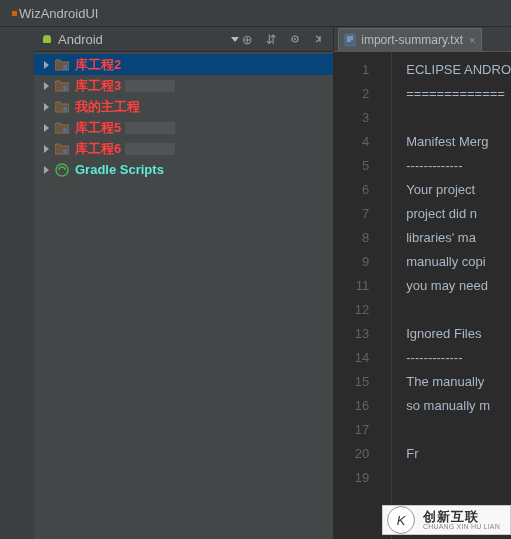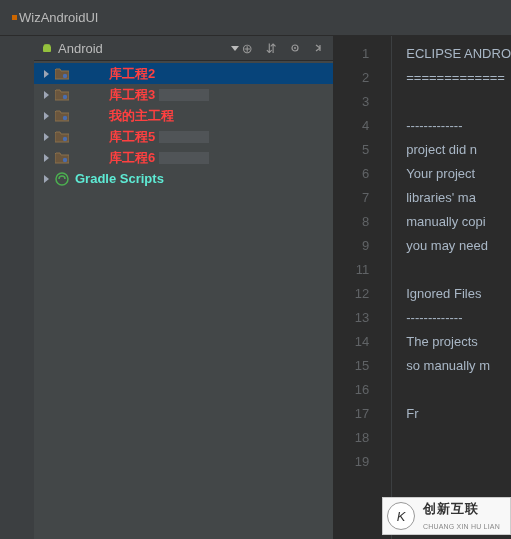--- a/index.html
+++ b/index.html
@@ -1,50 +1,50 @@
 <!DOCTYPE html>
 <html><head>
 <meta charset="utf-8">
 <style>
   * { margin: 0; padding: 0; box-sizing: border-box; font-family: "Segoe UI", Arial, sans-serif; font-size: 13px; }
   body { background: #3c3f41; color: #bbbbbb; width: 511px; height: 539px; overflow: hidden; position: relative; }
-  .window-title { height: 36px; display: flex; align-items: center; padding-left: 12px; background: #3c3f41; color: #bbbbbb; font-size: 12px; border-bottom: 1px solid #2b2b2b; }
+  .window-title { height: 27px; display: flex; align-items: center; padding-left: 12px; background: #3c3f41; color: #bbbbbb; font-size: 12px; border-bottom: 1px solid #2b2b2b; }
   .cflag { width:5px; height:5px; background:#c60; display:inline-block; margin-right:2px;}
   .main { display: flex; height: calc(100% - 18px); }
   .left { width: 337px; display: flex; flex-direction: column; border-right: 1px solid #2b2b2b; padding-left: 34px; }
   .left-header { height: 25px; display: flex; align-items: center; background: #3c3f41; border-bottom: 1px solid #2b2b2b; padding: 0 6px; }
   .android-icon { width: 14px; height: 14px; margin-right: 4px; display:inline-flex; align-items:center; justify-content:center; }
   .left-header-label { color: #bbbbbb; font-weight: 500; flex: 1; }
   .header-icons { display: flex; gap: 8px; align-items: center; }
   .header-icons span { color: #999; cursor: pointer; width:16px; height:16px; display:inline-flex; align-items:center; justify-content:center; }
   .dropdown-arrow { width: 0; height: 0; border-left: 4px solid transparent; border-right: 4px solid transparent; border-top: 5px solid #bbbbbb; margin-left:4px; }
   .tree { background: #434748; flex: 1; padding-top: 2px; }
   .tree-item { display: flex; align-items: center; height: 21px; padding-left: 4px; cursor: pointer; }
   .tree-item.selected { background: #07447a; }
   .arrow { width: 0; height: 0; border-top: 4px solid transparent; border-bottom: 4px solid transparent; border-left: 5px solid #9da5b4; margin: 0 6px; }
   .folder-icon { width: 14px; height: 12px; margin-right: 6px; display:inline-flex; align-items:center; justify-content:center; }
   .folder-svg { stroke:#8a704c; fill:#6b563d; }
   .gradle-icon { width:14px; height:14px; margin-right:6px; display:inline-flex; align-items:center; justify-content:center; }
   .item-label { color: #5eead4; font-weight:bold; }
-  .item-label.red { color: #ff4040; font-weight: bold; margin-left: 34px; }
+  .item-label.red { color: #ff4040; font-weight: bold; }
   .item-smudge { display:inline-block; height:12px; width:50px; background:#505457; margin-left:4px; }
   .right { flex: 1; display: flex; flex-direction: column; background:#3c3f41; }
   .tab-bar { height: 25px; display: flex; align-items: center; border-bottom: 1px solid #555; background:#3c3f41; padding-left:4px; }
   .tab { display: flex; align-items: center; height: 23px; padding: 0 4px; background: #515658; border-top:1px solid #666; border-left:1px solid #666; border-right:1px solid #666; gap:4px; }
   .tab-icon { width:14px; height:14px; display:inline-flex; align-items:center; justify-content:center; }
   .tab-label { color:#bbbbbb; font-size:12px; }
   .tab-close { color:#999; font-size:11px; cursor:pointer; padding:0 2px; }
   .editor { flex:1; display:flex; background:#2b2b2b; }
   .gutter { width:58px; padding-top:6px; color:#606366; font-family:Consolas,monospace; font-size:13px; text-align:right; border-right:1px solid #3c3f41;}
   .gutter div { height:24px; padding-right:22px; line-height:24px; }
   .code { flex:1; padding-top:6px; padding-left:14px; font-family:Consolas,monospace; font-size:13px; color:#a9b7c6; white-space:nowrap; overflow:hidden; }
   .code div { height:24px; line-height:24px; }
   .watermark { position:absolute; right:0; bottom:4px; background:#f8f8f8; color:#333; padding:4px 10px 4px 40px; display:flex; align-items:center; gap:6px; border:1px solid #ccc; font-size:11px; z-index:10; }
   .watermark-logo { position:absolute; left:4px; width:28px; height:28px; border-radius:50%; border:1px solid #999; display:flex; align-items:center; justify-content:center; background:#fff;}
-  .watermark-text { display:flex; flex-direction:column; line-height:1;gap:8px;}
+  .watermark-text { display:flex; flex-direction:column; line-height:1;}
   .watermark-text .cn { font-weight:bold; letter-spacing:1px;}
   .watermark-text .py { font-size:7px; color:#888; letter-spacing:0.2px;}
 </style>
 </head>
 <body>
 
 <div class="window-title">
   <span class="cflag"></span>
   <span>WizAndroidUI</span>
 </div>
@@ -139,55 +139,70 @@
               <circle cx="7" cy="7" r="6" fill="none" stroke="#4caf50" stroke-width="1.5"></circle>
               <path d="M4 7 A3 3 0 0 1 10 7" fill="none" stroke="#4caf50" stroke-width="1.5"></path>
             </svg>
           </span>
           <span class="item-label">Gradle Scripts</span>
         </div>
       </div>
   </div>
 
   <div class="right">
+    <div class="tab-bar">
+      <div class="tab">
+        <span class="tab-icon">
+          <svg width="12" height="14" viewBox="0 0 12 14">
+              <rect x="1" y="1" width="10" height="12" rx="1" fill="#4a6785" stroke="#6a87a5" stroke-width="0.5"></rect>
+              <line x1="3" y1="4" x2="9" y2="4" stroke="#cde" stroke-width="0.8"></line>
+              <line x1="3" y1="6" x2="9" y2="6" stroke="#cde" stroke-width="0.8"></line>
+              <line x1="3" y1="8" x2="7" y2="8" stroke="#cde" stroke-width="0.8"></line>
+            </svg>
+        </span>
+        <span class="tab-label">import-summary.txt</span>
+        <span class="tab-close">×</span>
+      </div>
+    </div>
     <div class="editor">
       <div class="gutter" id="gutter">
           <div>1</div>
           <div>2</div>
           <div>3</div>
           <div>4</div>
           <div>5</div>
           <div>6</div>
           <div>7</div>
           <div>8</div>
           <div>9</div>
           <div>11</div>
           <div>12</div>
           <div>13</div>
           <div>14</div>
           <div>15</div>
           <div>16</div>
           <div>17</div>
-          <div>18</div>
+          <div>20</div>
           <div>19</div>
         </div>
       <div class="code" id="code">
           <div>ECLIPSE ANDRO</div>
           <div>=============</div>
           <div></div>
+          <div>Manifest Merg</div>
           <div>-------------</div>
+          <div>Your project </div>
           <div>project did n</div>
-          <div>Your project </div>
           <div>libraries' ma</div>
           <div>manually copi</div>
           <div>you may need </div>
           <div></div>
           <div>Ignored Files</div>
           <div>-------------</div>
-          <div>The projects</div>
+          <div>The manually</div>
           <div>so manually m</div>
           <div></div>
           <div>Fr</div>
         </div>
     </div>
   </div>
 </div>
 
 <div class="watermark">
   <div class="watermark-logo">

